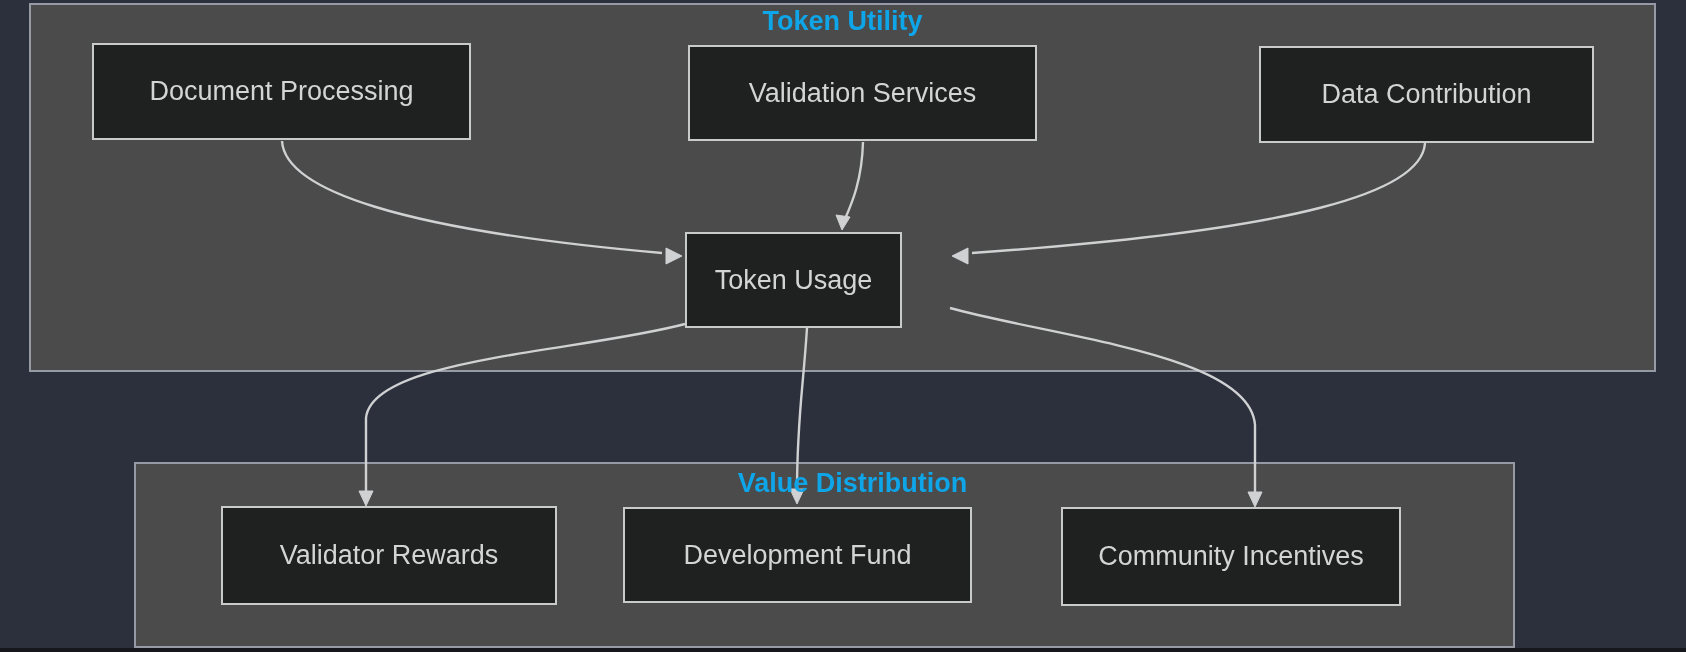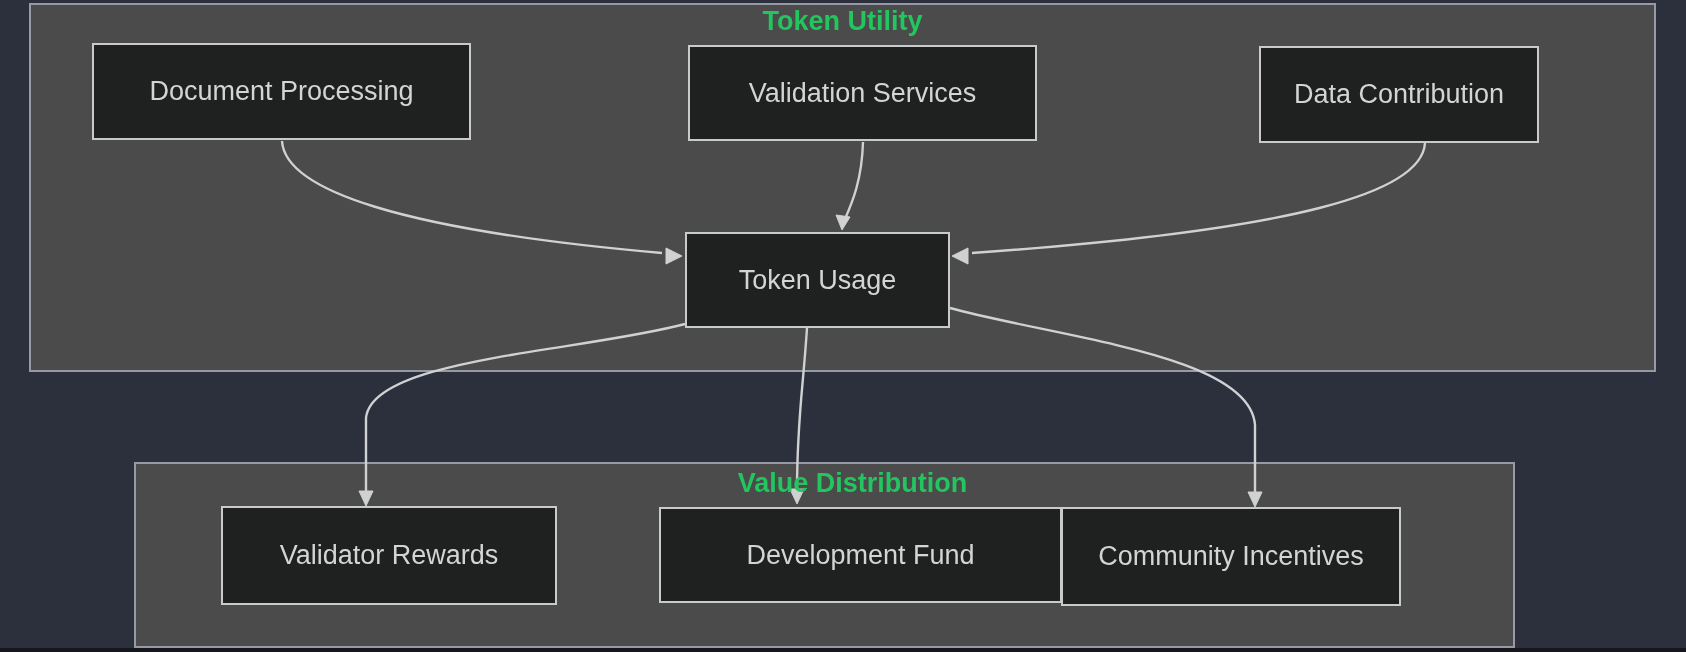--- a/index.html
+++ b/index.html
@@ -16,21 +16,21 @@
     border:2px solid #959aa4;
     box-sizing:border-box;
     z-index:1;
   }
   .cluster-title{
     position:absolute;
     left:0;right:0;
     text-align:center;
     font-size:27px;
     font-weight:bold;
-    color:#22c55e;
+    color:#0ea5e9;
     z-index:4;
   }
   #edges{
     position:absolute;
     left:0;top:0;
     z-index:2;
     pointer-events:none;
   }
   #edges path.edge{
     fill:none;
@@ -90,24 +90,24 @@
     <polygon class="arrowhead" points="797,504 790,489 804,489"></polygon>
 
     <path class="edge" d="M 950,308 C 1060,338 1250,355 1255,425 L 1255,493"></path>
     <polygon class="arrowhead" points="1255,507 1248,492 1262,492"></polygon>
   </svg>
 
   <div class="node" style="left:92px;top:43px;width:379px;height:97px;">Document Processing</div>
 
   <div class="node" style="left:688px;top:45px;width:349px;height:96px;">Validation Services</div>
 
-  <div class="node" style="left:1259px;top:46px;width:280px;height:97px;">Data Contribution</div>
+  <div class="node" style="left:1259px;top:46px;width:335px;height:97px;">Data Contribution</div>
 
-  <div class="node" style="left:685px;top:232px;width:265px;height:96px;">Token Usage</div>
+  <div class="node" style="left:685px;top:232px;width:217px;height:96px;">Token Usage</div>
 
   <div class="node" style="left:197px;top:506px;width:336px;height:99px;margin-left:24px;">Validator Rewards</div>
 
-  <div class="node" style="left:659px;top:507px;width:403px;height:96px;text-align:right;">Development Fund</div>
+  <div class="node" style="left:623px;top:507px;width:349px;height:96px;text-align:right;">Development Fund</div>
 
   <div class="node" style="left:1061px;top:507px;width:340px;height:99px;">Community Incentives</div>
 
   <div id="bottom-strip"></div>
 </div>
 
 </body></html>

